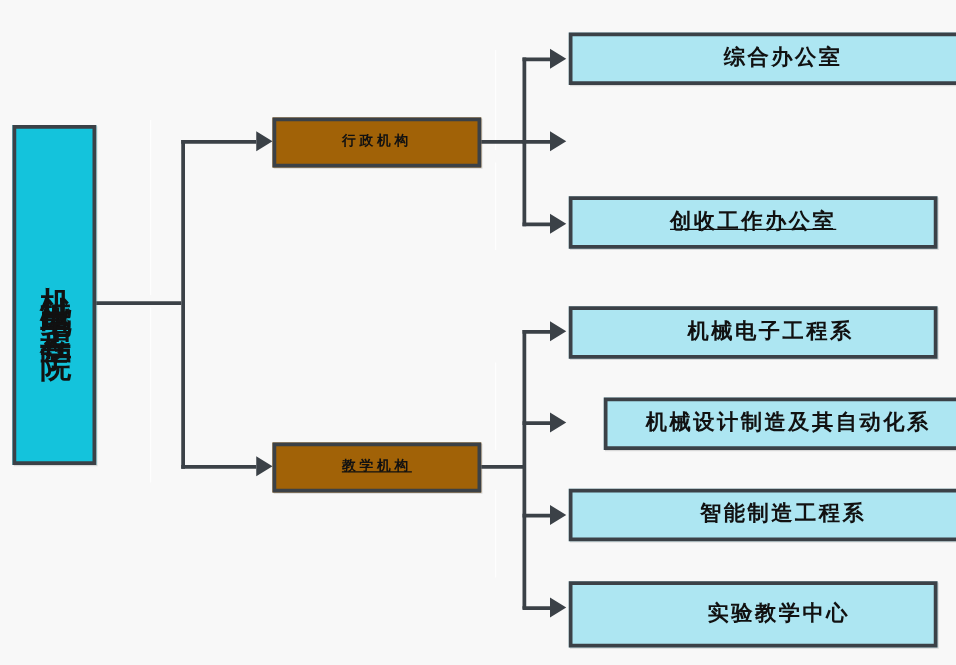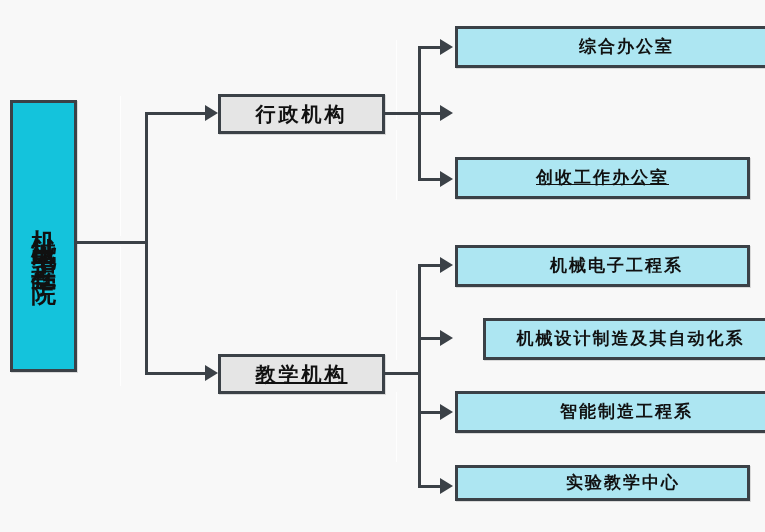--- a/index.html
+++ b/index.html
@@ -50,22 +50,22 @@
     background: #14c3dc;
     writing-mode: vertical-rl;
     text-orientation: upright;
     font-size: 25px;
     letter-spacing: 7px;
     padding-top: 4px;
   }
 
   
   .node.branch {
-    background: #e5e5e5;
-    font-size: 20px;
+    background: #a16207;
+    font-size: 11px;
     letter-spacing: 3px;
   }
 
   
   .node.leaf {
     background: #ade6f2;
     font-size: 17px;
     letter-spacing: 2px;
     font-family: "DejaVu Serif", "Liberation Serif", serif;
   }
@@ -147,15 +147,15 @@
 
   <div class="ln h" style="left:418px; top:485px; width:24px;"></div>
   <div class="arrow" style="left:440px; top:478px;"></div>
 
   <div class="node leaf" style="left:455px; top:245px; width:295px; height:42px;padding-left:28px;">机械电子工程系</div>
 
   <div class="node leaf" style="left:455px; top:318px; width:295px; height:42px;margin-left:28px;">机械设计制造及其自动化系</div>
 
   <div class="node leaf" style="left:455px; top:391px; width:343px; height:42px;">智能制造工程系</div>
 
-  <div class="node leaf" style="left:455px; top:465px; width:295px; height:36px;padding-left:41px;">实验教学中心</div>
+  <div class="node leaf" style="left:455px; top:465px; width:295px; height:53px;padding-left:41px;">实验教学中心</div>
 
 </div>
 
 </body></html>

